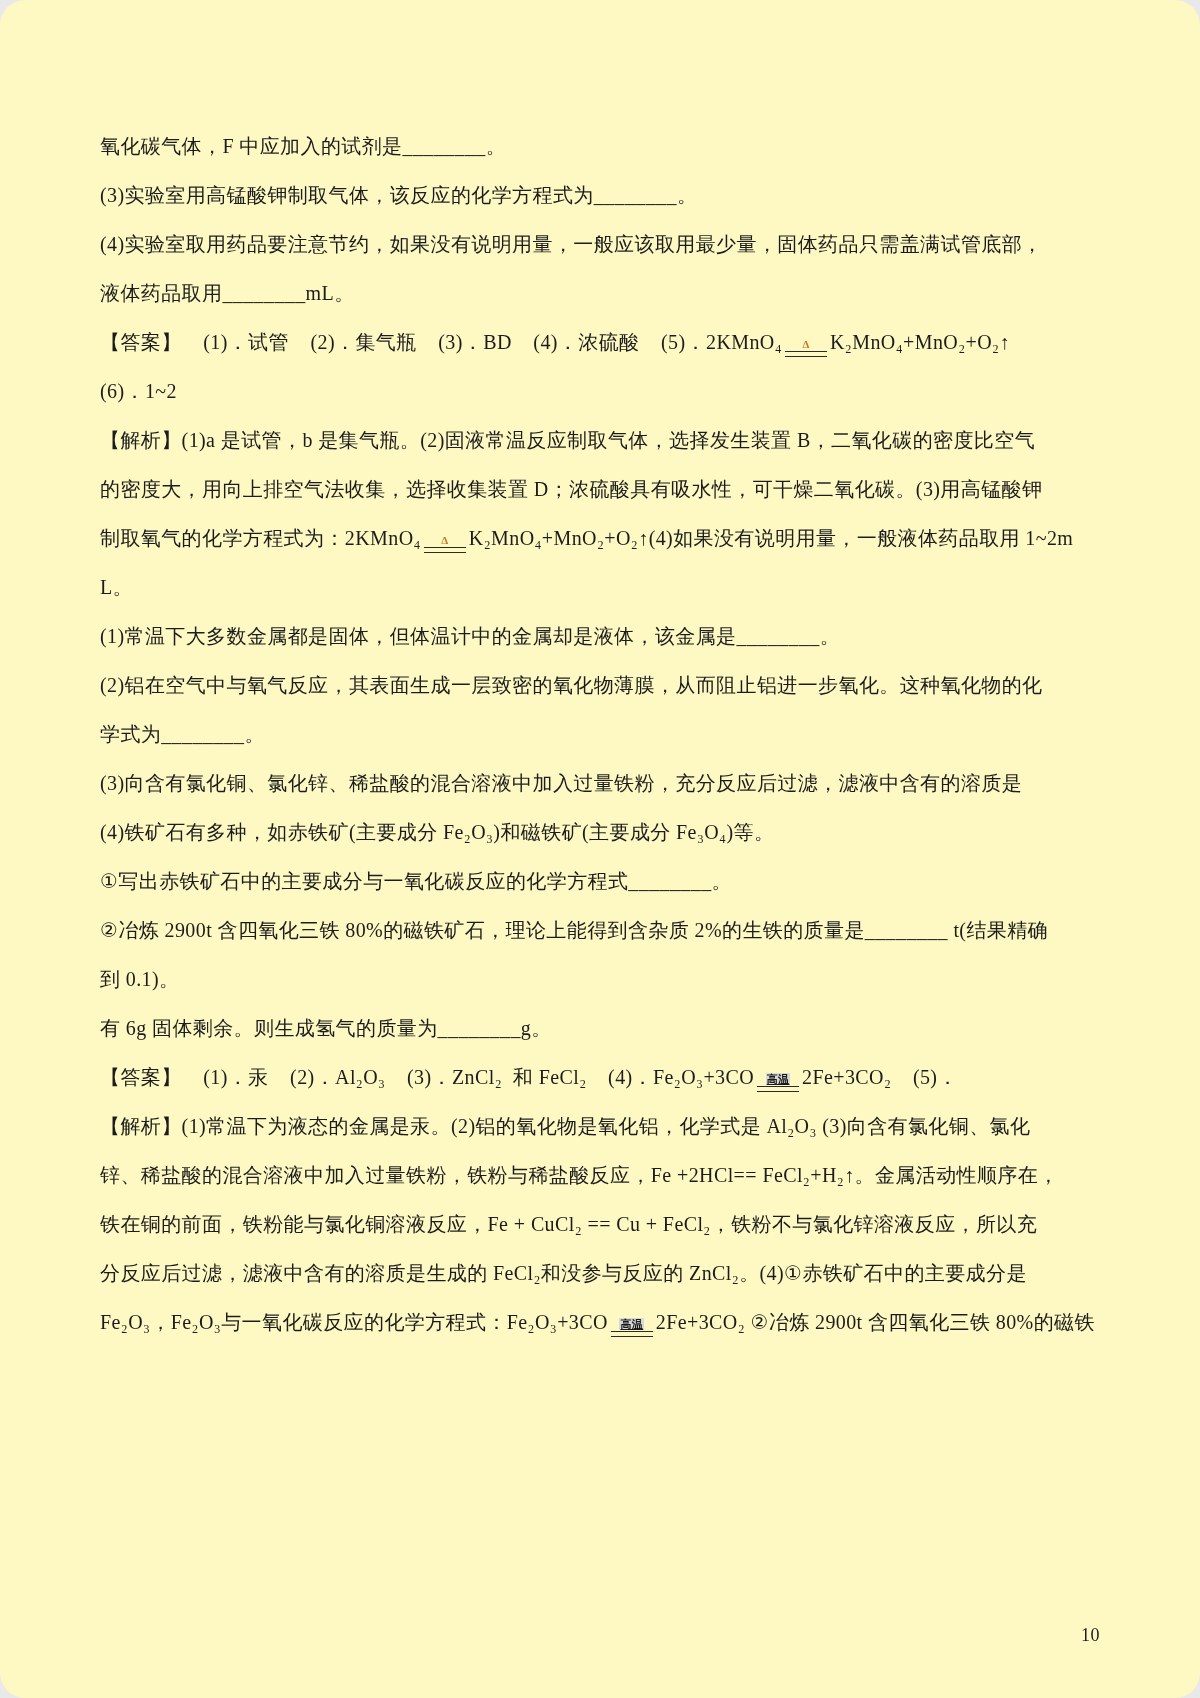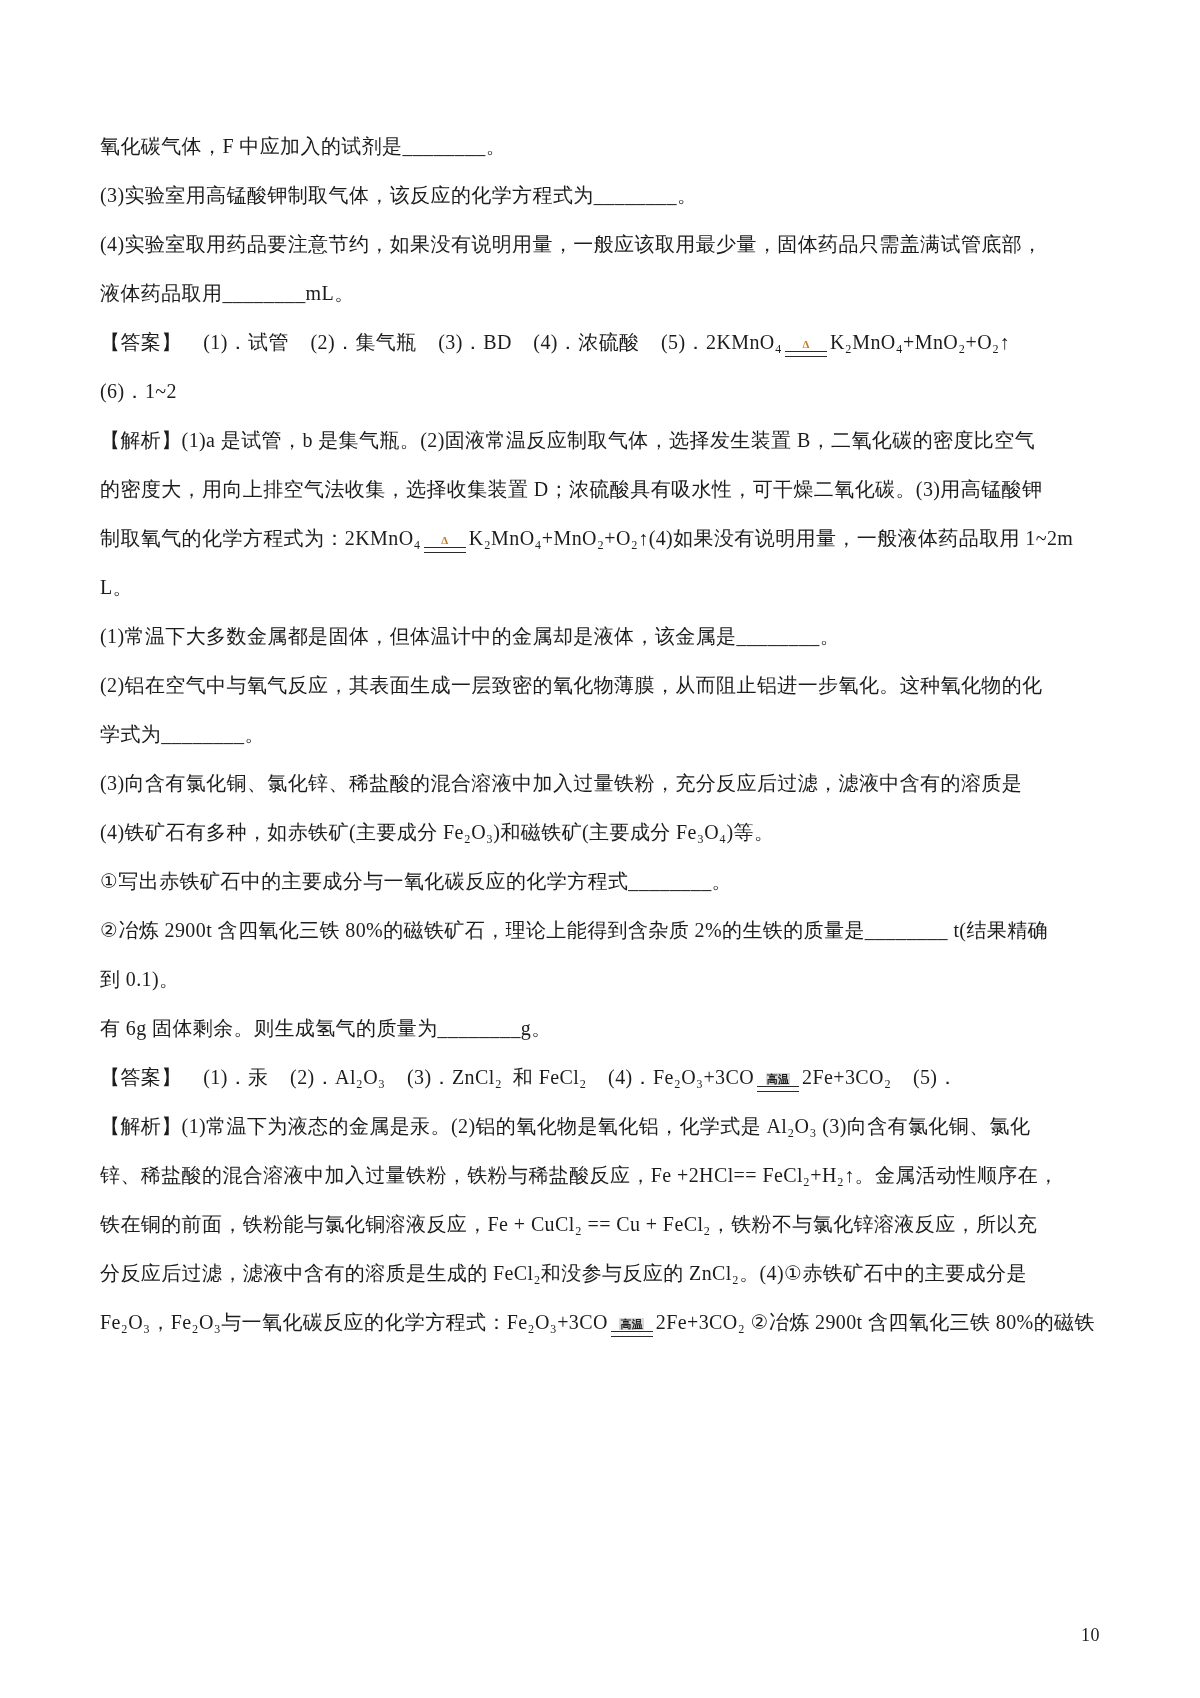--- a/index.html
+++ b/index.html
@@ -1,24 +1,25 @@
 <!DOCTYPE html>
 <html><head>
 <meta charset="utf-8">
 <style>
   html,body{margin:0;padding:0;background:#e9e9e9;}
   .page{
     position:relative;
     width:1200px;
     height:1698px;
     margin:0 auto;
-    background:#ffffff;
+    background:#fef9c3;
     font-family:"Liberation Serif","DejaVu Serif","DejaVu Sans",serif;
     color:#1c1c1c;
     overflow:hidden;
+    border-radius:25px;
   }
   .content{
     position:absolute;
     left:100px;
     top:122px;
     width:1004px;
   }
   .line{
     margin:0;
     font-size:20px;
@@ -34,21 +35,21 @@
     justify-content:flex-end;
     vertical-align:1px;
     margin:0 3px;
   }
   .rxn-label{
     font-size:11px;
     line-height:12px;
     font-weight:bold;
   }
   .cond-delta{color:#c77b1e;}
-  .cond-hot{color:#1a1a1a;background:#d9d9d9;padding:0 1px;}
+  .cond-hot{color:#1a1a1a;background:#d9d9d9;padding:0 1px;text-decoration:underline;}
   .rxn-bar{
     width:42px;
     height:4px;
     border-top:1.6px solid #2a2a2a;
     border-bottom:1.6px solid #2a2a2a;
     margin-top:1px;
   }
   .page-number{
     position:absolute;
     right:100px;

